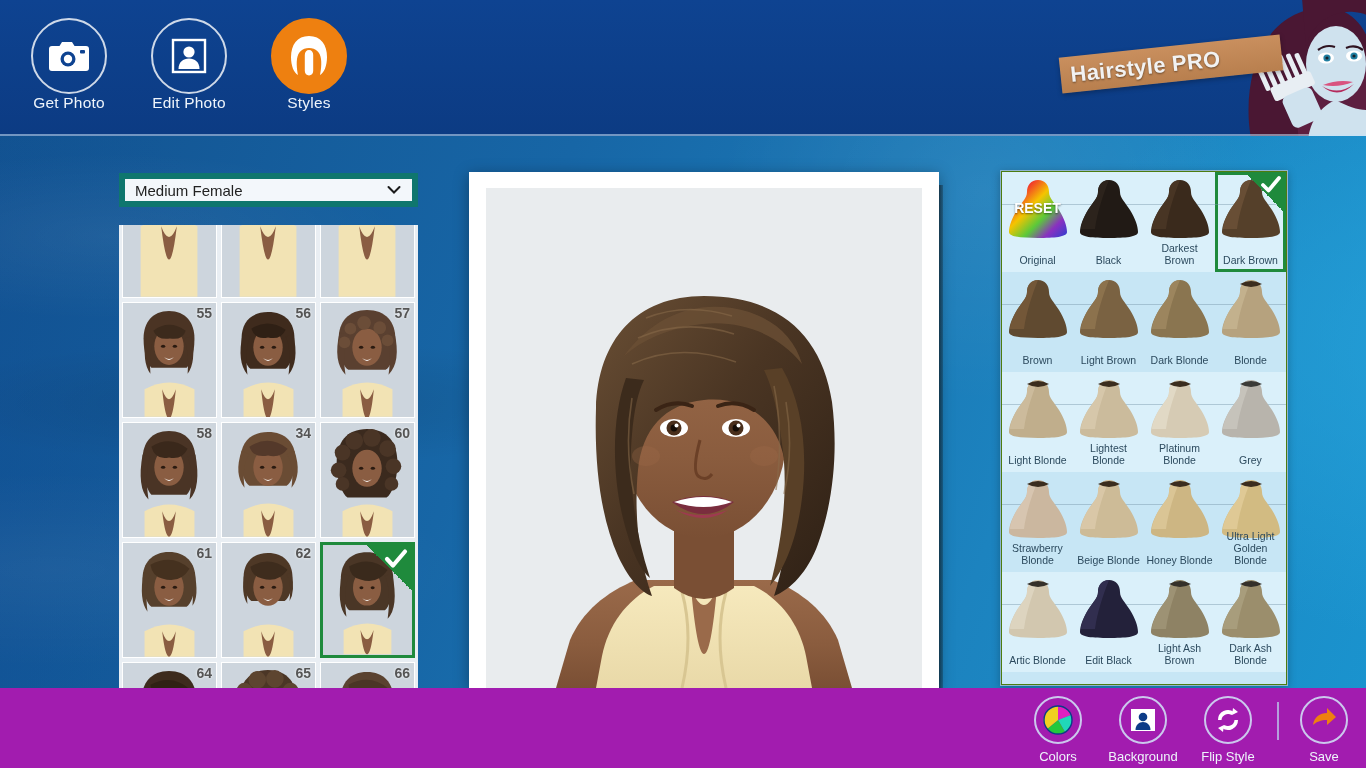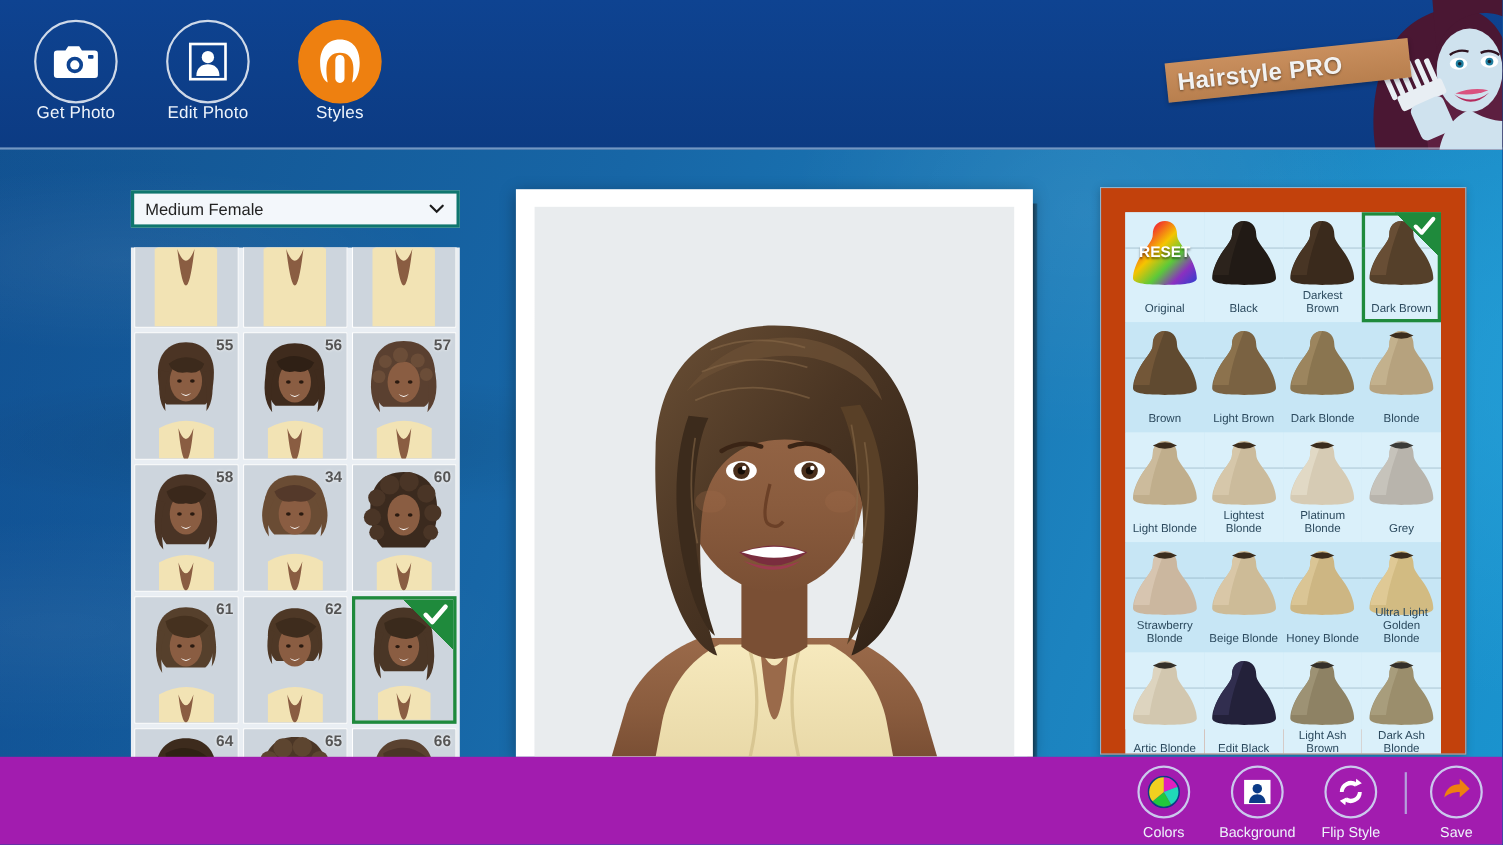--- a/index.html
+++ b/index.html
@@ -71,21 +71,21 @@
     color: #f2f2f2; font-size: 22px; font-weight: bold;
     line-height: 36px; letter-spacing: .3px;
     text-shadow: 0 1px 2px rgba(0,0,0,.45);
     white-space: nowrap;
   }
   #logo-woman { position: absolute; right: -8px; top: -6px; }
 
   
   #style-dropdown {
     position: absolute; left: 119px; top: 173px; width: 299px; height: 34px;
-    background: #f3f7fb; border: 3px solid #0f766e;
+    background: #f3f7fb; border: 6px solid #0f766e;
     display: flex; align-items: center; padding: 0 10px;
     cursor: pointer;
   }
   #style-dropdown .dd-value { flex: 1; font-size: 15px; color: #222; }
   #style-dropdown .dd-chev { width: 16px; height: 16px; }
 
   #thumb-panel {
     position: absolute; left: 119px; top: 225px; width: 299px; height: 506px;
     overflow: hidden; background: #e9eef3; font-weight: bold;
   }
@@ -129,23 +129,23 @@
     overflow: hidden;
   }
   #photo-inner {
     position: absolute; left: 17px; top: 16px; width: 436px; height: 500px;
     background: linear-gradient(180deg, #eceef0 0%, #e6e9ec 60%, #e2e6ea 100%);
     overflow: hidden;
   }
 
   
   #color-panel {
-    position: absolute; left: 1000px; top: 170px; width: 333px; height: 516px;
-    background: #c2410c; border: 1px solid #8fb4cf;
-    padding: 22px;
+    position: absolute; left: 1000px; top: 170px; width: 288px; height: 516px;
+    background: #4d7c0f; border: 1px solid #8fb4cf;
+    padding: 1px;
     box-shadow: 0 2px 8px rgba(0,0,0,.25);
     overflow: hidden;
   }
   #color-grid {
     width: 100%; height: 100%;
     display: grid; grid-template-columns: repeat(4, 1fr);
     grid-auto-rows: 100px;
     background: #c7e6f5;
   }
   .swatch {

